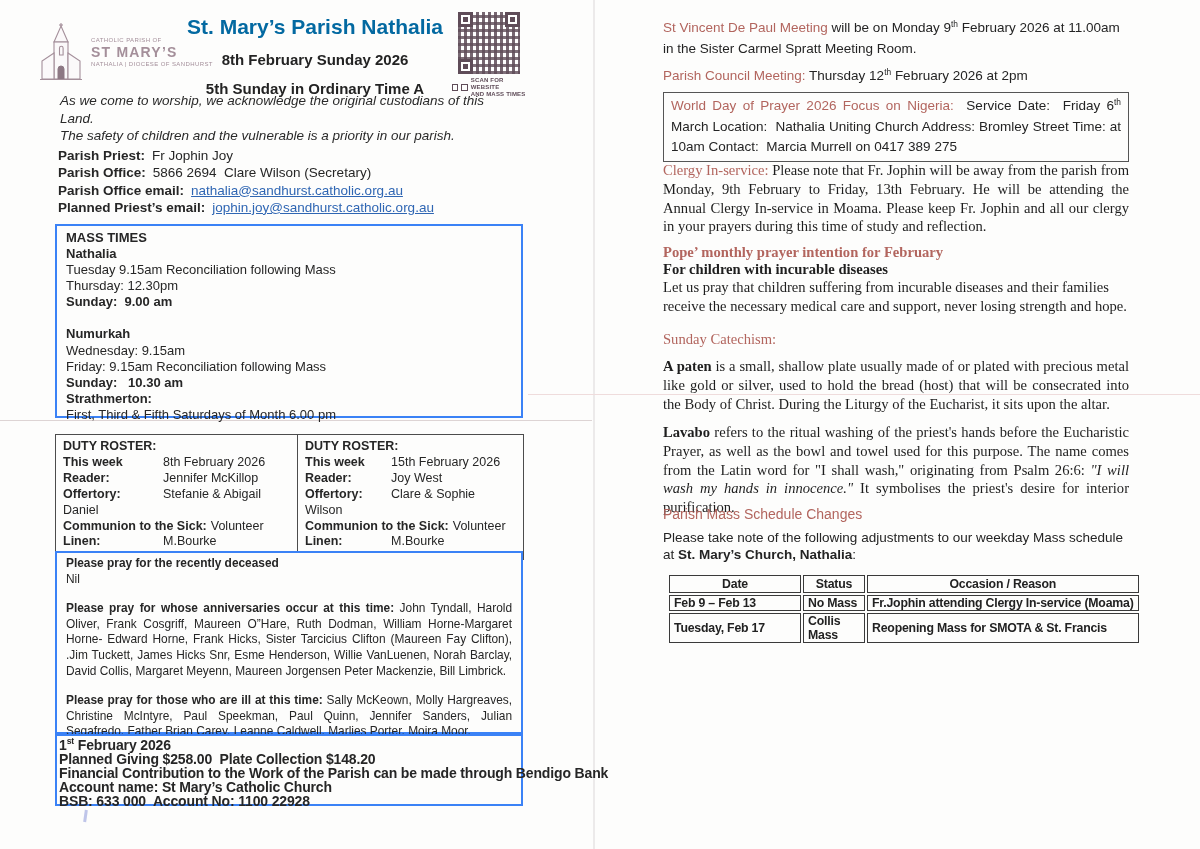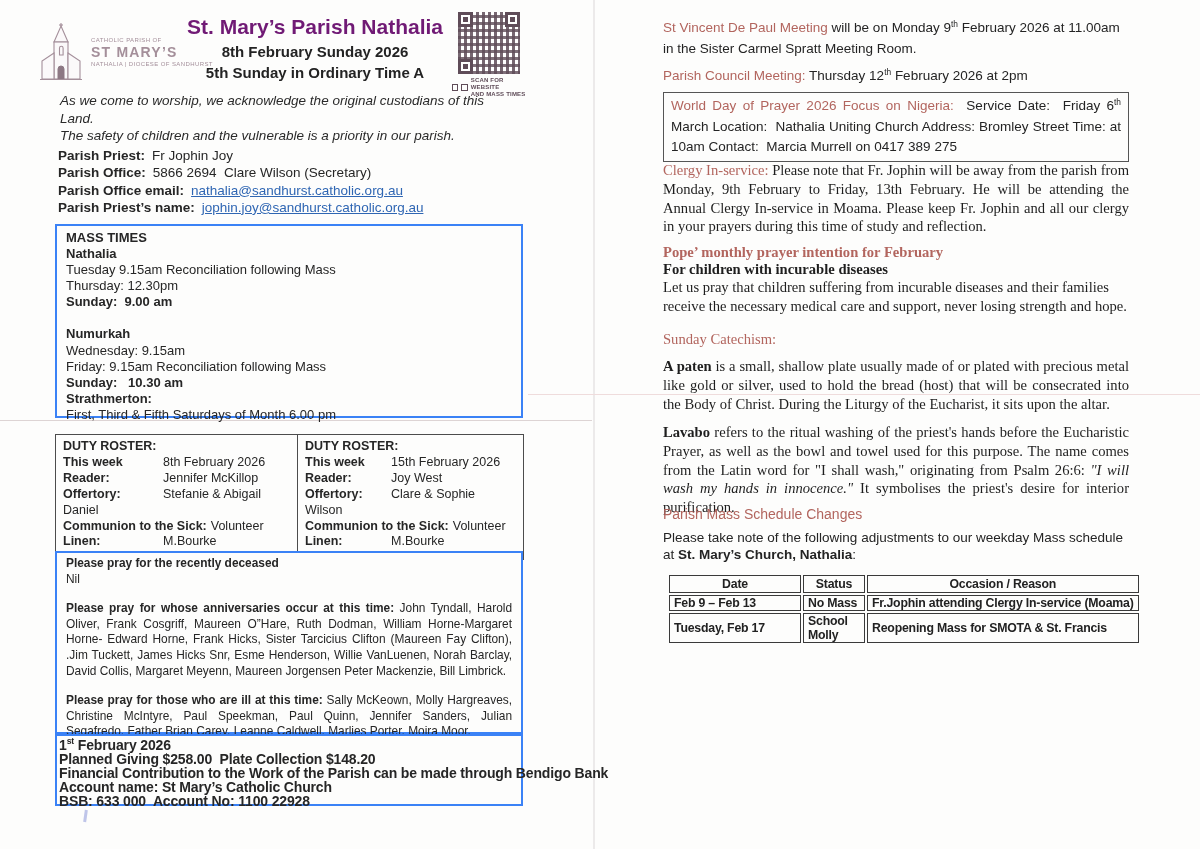--- a/index.html
+++ b/index.html
@@ -14,22 +14,22 @@
   .fold-v{left:593px;top:0;width:2px;height:849px;background:#e7e5e5;opacity:.8;}
   .scan-h1{left:0;top:420px;width:592px;height:1px;background:#ddd4d4;}
   .scan-h2{left:528px;top:394px;width:672px;height:1px;background:#efdcdc;}
   .ink-blot{left:84px;top:810px;width:3px;height:12px;background:#8d97d8;opacity:.55;transform:rotate(8deg);}
 
   
   .logo{left:38px;top:22px;display:flex;align-items:center;gap:7px;color:#a48f9a;}
   .logo-top,.logo-sub{font-size:6px;letter-spacing:.4px;}
   .logo-name{font-size:14px;font-weight:bold;letter-spacing:1.2px;margin:1px 0;}
   .titles{left:140px;top:15px;width:350px;text-align:center;}
-  .title-main{font-size:21px;font-weight:bold;margin:0;color:#701a75;}
-  .title-date,.title-sunday{font-size:15px;font-weight:bold;margin-top:4px;color:#232323;}
+  .title-main{font-size:21px;font-weight:bold;margin:0;color:#0369a1;}
+  .title-date,.title-sunday{font-size:15px;font-weight:bold;margin-top:12px;color:#232323;}
   .qr-wrap{left:452px;top:12px;width:74px;text-align:center;}
   .qr{position:relative;width:62px;height:62px;margin:0 auto;
       background:
         repeating-linear-gradient(90deg, rgba(95,76,88,.85) 0 3px, rgba(255,255,255,0) 3px 6px),
         repeating-linear-gradient(0deg, rgba(95,76,88,.8) 0 3px, #fff 3px 7px);}
   .qf{position:absolute;width:15px;height:15px;border:3px solid #5f4c58;background:#fff;box-sizing:border-box;}
   .qf::after{content:"";position:absolute;inset:2px;background:#5f4c58;}
   .qf.tl{left:0;top:0}.qf.tr{right:0;top:0}.qf.bl{left:0;bottom:0}
   .qr-cap{display:flex;gap:3px;justify-content:center;align-items:center;margin-top:3px;color:#5f4c58;}
   .qr-cap .sq{width:7px;height:7px;border:1.5px solid #5f4c58;box-sizing:border-box;}
@@ -139,21 +139,21 @@
 
   <div class="abs ack">
     <div>As we come to worship, we acknowledge the original custodians of this Land.</div>
     <div>The safety of children and the vulnerable is a priority in our parish.</div>
   </div>
 
   <div class="abs contacts">
     <div><span class="lbl">Parish Priest:</span><span>Fr Jophin Joy</span></div>
     <div><span class="lbl">Parish Office:</span><span>5866 2694&nbsp; Clare Wilson (Secretary)</span></div>
     <div><span class="lbl">Parish Office email:</span><a class="mail" href="#">nathalia@sandhurst.catholic.org.au</a></div>
-    <div><span class="lbl">Parish Priest’s name:</span><a class="mail" href="#">jophin.joy@sandhurst.catholic.org.au</a></div>
+    <div><span class="lbl">Planned Priest’s email:</span><a class="mail" href="#">jophin.joy@sandhurst.catholic.org.au</a></div>
   </div>
 
   <div class="abs box mass">
     <div class="ml b">MASS TIMES</div>
     <div class="ml b">Nathalia</div>
     <div class="ml">Tuesday 9.15am Reconciliation following Mass</div>
     <div class="ml">Thursday: 12.30pm</div>
     <div class="ml b">Sunday:&nbsp; 9.00 am</div>
     <div class="ml sp"></div>
     <div class="ml b">Numurkah</div>
@@ -243,19 +243,19 @@
       <th class="w2 c2">Status</th>
       <th class="w3 c3">Occasion / Reason</th>
     </tr>
     <tr>
       <td class="c1">Feb 9 – Feb 13</td>
       <td class="c2">No Mass</td>
       <td class="c3">Fr.Jophin attending Clergy In-service (Moama)</td>
     </tr>
     <tr>
       <td class="c1">Tuesday, Feb 17</td>
-      <td class="c2">School Molly</td>
+      <td class="c2">Collis Mass</td>
       <td class="c3">Reopening Mass for SMOTA &amp; St. Francis</td>
     </tr>
   </tbody>
     </table>
 
 </div>
 
 </body></html>

